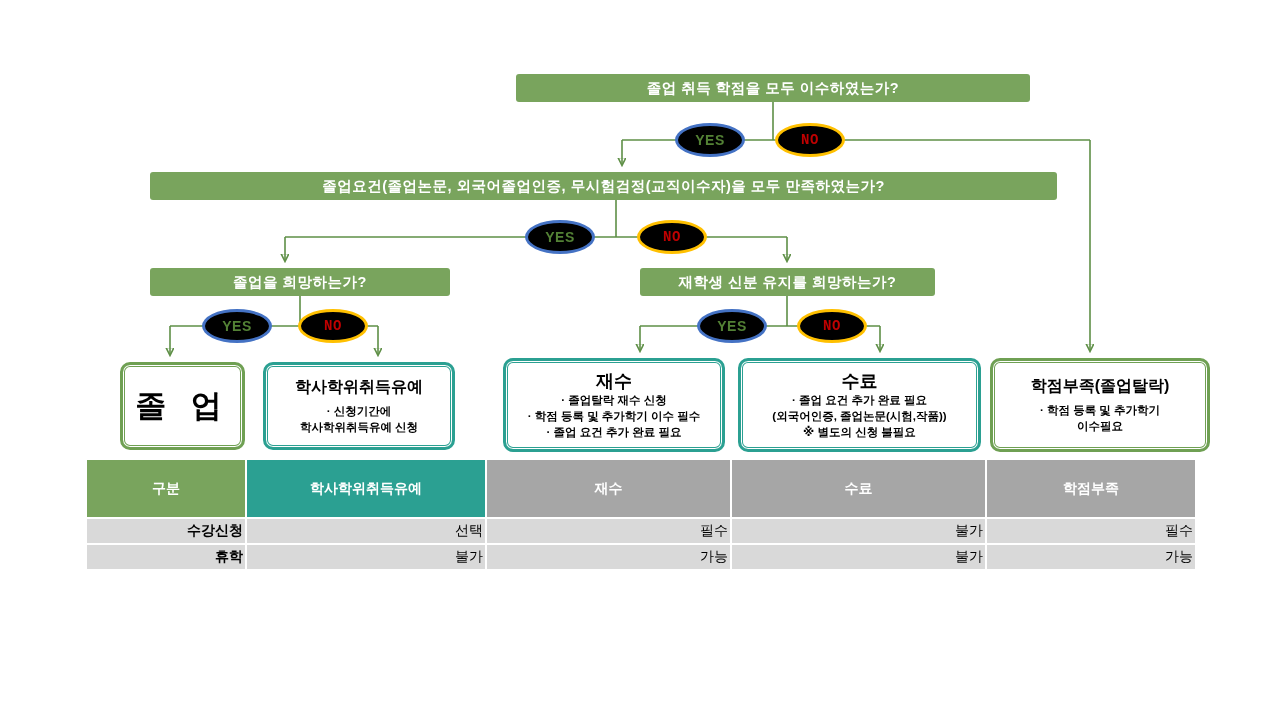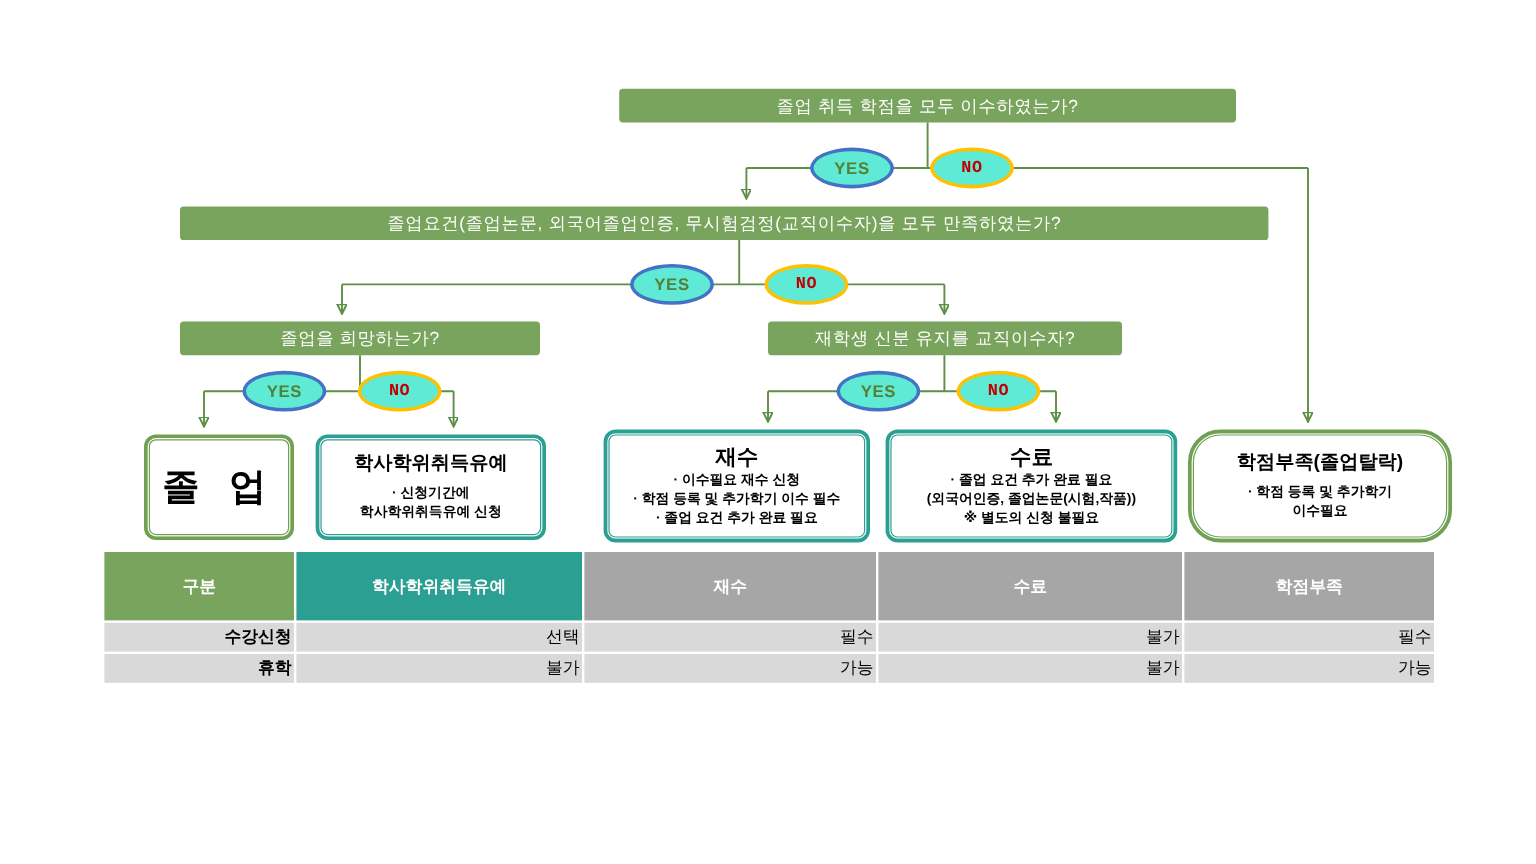--- a/index.html
+++ b/index.html
@@ -15,26 +15,26 @@
     --row-light:#EFEFEF;
   }
   html,body{margin:0;padding:0;background:#fff;}
   body{font-family:"Liberation Sans","DejaVu Sans",sans-serif;}
   .canvas{position:relative;width:1280px;height:720px;background:#fff;overflow:hidden;}
   .connectors{position:absolute;left:0;top:0;}
   .connectors path{stroke:var(--line-green);stroke-width:1.6;fill:none;}
 
   .qbar{
     position:absolute;height:28px;background:var(--bar-green);color:#fff;
-    font-weight:normal;font-size:14.5px;letter-spacing:.5px;border-radius:3px;
+    font-weight:bold;font-size:14.5px;letter-spacing:.5px;border-radius:3px;
     display:flex;align-items:center;justify-content:center;box-sizing:border-box;
   }
 
   .oval{
-    position:absolute;width:70px;height:34px;border-radius:50%;background:#5eead4;
+    position:absolute;width:70px;height:34px;border-radius:50%;background:#000000;
     display:flex;align-items:center;justify-content:center;font-weight:bold;
     font-size:14px;box-sizing:border-box;letter-spacing:.5px;
   }
   .oval.yes{border:3.5px solid var(--yes-blue);color:var(--yes-green);}
   .oval.no{border:3.5px solid var(--no-yellow);color:var(--no-red);font-family:Liberation Mono, monospace;}
 
   .outcome{
     position:absolute;background:#fff;border-radius:10px;box-sizing:border-box;
     display:flex;flex-direction:column;align-items:center;justify-content:center;
     text-align:center;padding:4px 6px;color:#000;
@@ -91,21 +91,21 @@
 
     <path d="M787 296 V 326"></path>
     <path d="M640 326 H 880"></path>
     <path d="M640 326 V 350" marker-end="url(#arrow)"></path>
     <path d="M880 326 V 350" marker-end="url(#arrow)"></path>
   </svg>
 
   <div class="qbar" style="left:516px;top:74px;width:514px;">졸업 취득 학점을 모두 이수하였는가?</div>
   <div class="qbar" style="left:150px;top:268px;width:300px;">졸업을 희망하는가?</div>
   <div class="qbar" style="left:150px;top:172px;width:907px;">졸업요건(졸업논문, 외국어졸업인증, 무시험검정(교직이수자)을 모두 만족하였는가?</div>
-  <div class="qbar" style="left:640px;top:268px;width:295px;">재학생 신분 유지를 교직이수자?</div>
+  <div class="qbar" style="left:640px;top:268px;width:295px;">재학생 신분 유지를 희망하는가?</div>
 
   <div class="oval yes" style="left:675px;top:123px;">YES</div>
   <div class="oval no" style="left:775px;top:123px;">NO</div>
 
   <div class="oval yes" style="left:525px;top:220px;">YES</div>
   <div class="oval no" style="left:637px;top:220px;">NO</div>
 
   <div class="oval yes" style="left:202px;top:309px;">YES</div>
   <div class="oval no" style="left:298px;top:309px;">NO</div>
 
@@ -118,33 +118,33 @@
 
   <div class="outcome teal" style="left:263px;top:362px;width:192px;height:88px;">
     <div class="title">학사학위취득유예</div>
     <div class="gap"></div>
     <div class="line">· 신청기간에</div>
     <div class="line">학사학위취득유예 신청</div>
   </div>
 
   <div class="outcome teal" style="left:503px;top:358px;width:222px;height:94px;">
     <div class="title big">재수</div>
-    <div class="line">· 이수필요 재수 신청</div>
+    <div class="line">· 졸업탈락 재수 신청</div>
     <div class="line">· 학점 등록 및 추가학기 이수 필수</div>
     <div class="line">· 졸업 요건 추가 완료 필요</div>
   </div>
 
   <div class="outcome teal" style="left:738px;top:358px;width:243px;height:94px;">
     <div class="title big">수료</div>
     <div class="line">· 졸업 요건 추가 완료 필요</div>
     <div class="line">(외국어인증, 졸업논문(시험,작품))</div>
     <div class="line">※ 별도의 신청 불필요</div>
   </div>
 
-  <div class="outcome green" style="left:990px;top:358px;width:220px;height:94px;border-radius:27px;">
+  <div class="outcome green" style="left:990px;top:358px;width:220px;height:94px;">
     <div class="title">학점부족(졸업탈락)</div>
     <div class="gap"></div>
     <div class="line">· 학점 등록 및 추가학기</div>
     <div class="line">이수필요</div>
   </div>
 
   <table class="summary">
     <colgroup>
       <col style="width:158px;">
         <col style="width:238px;">

